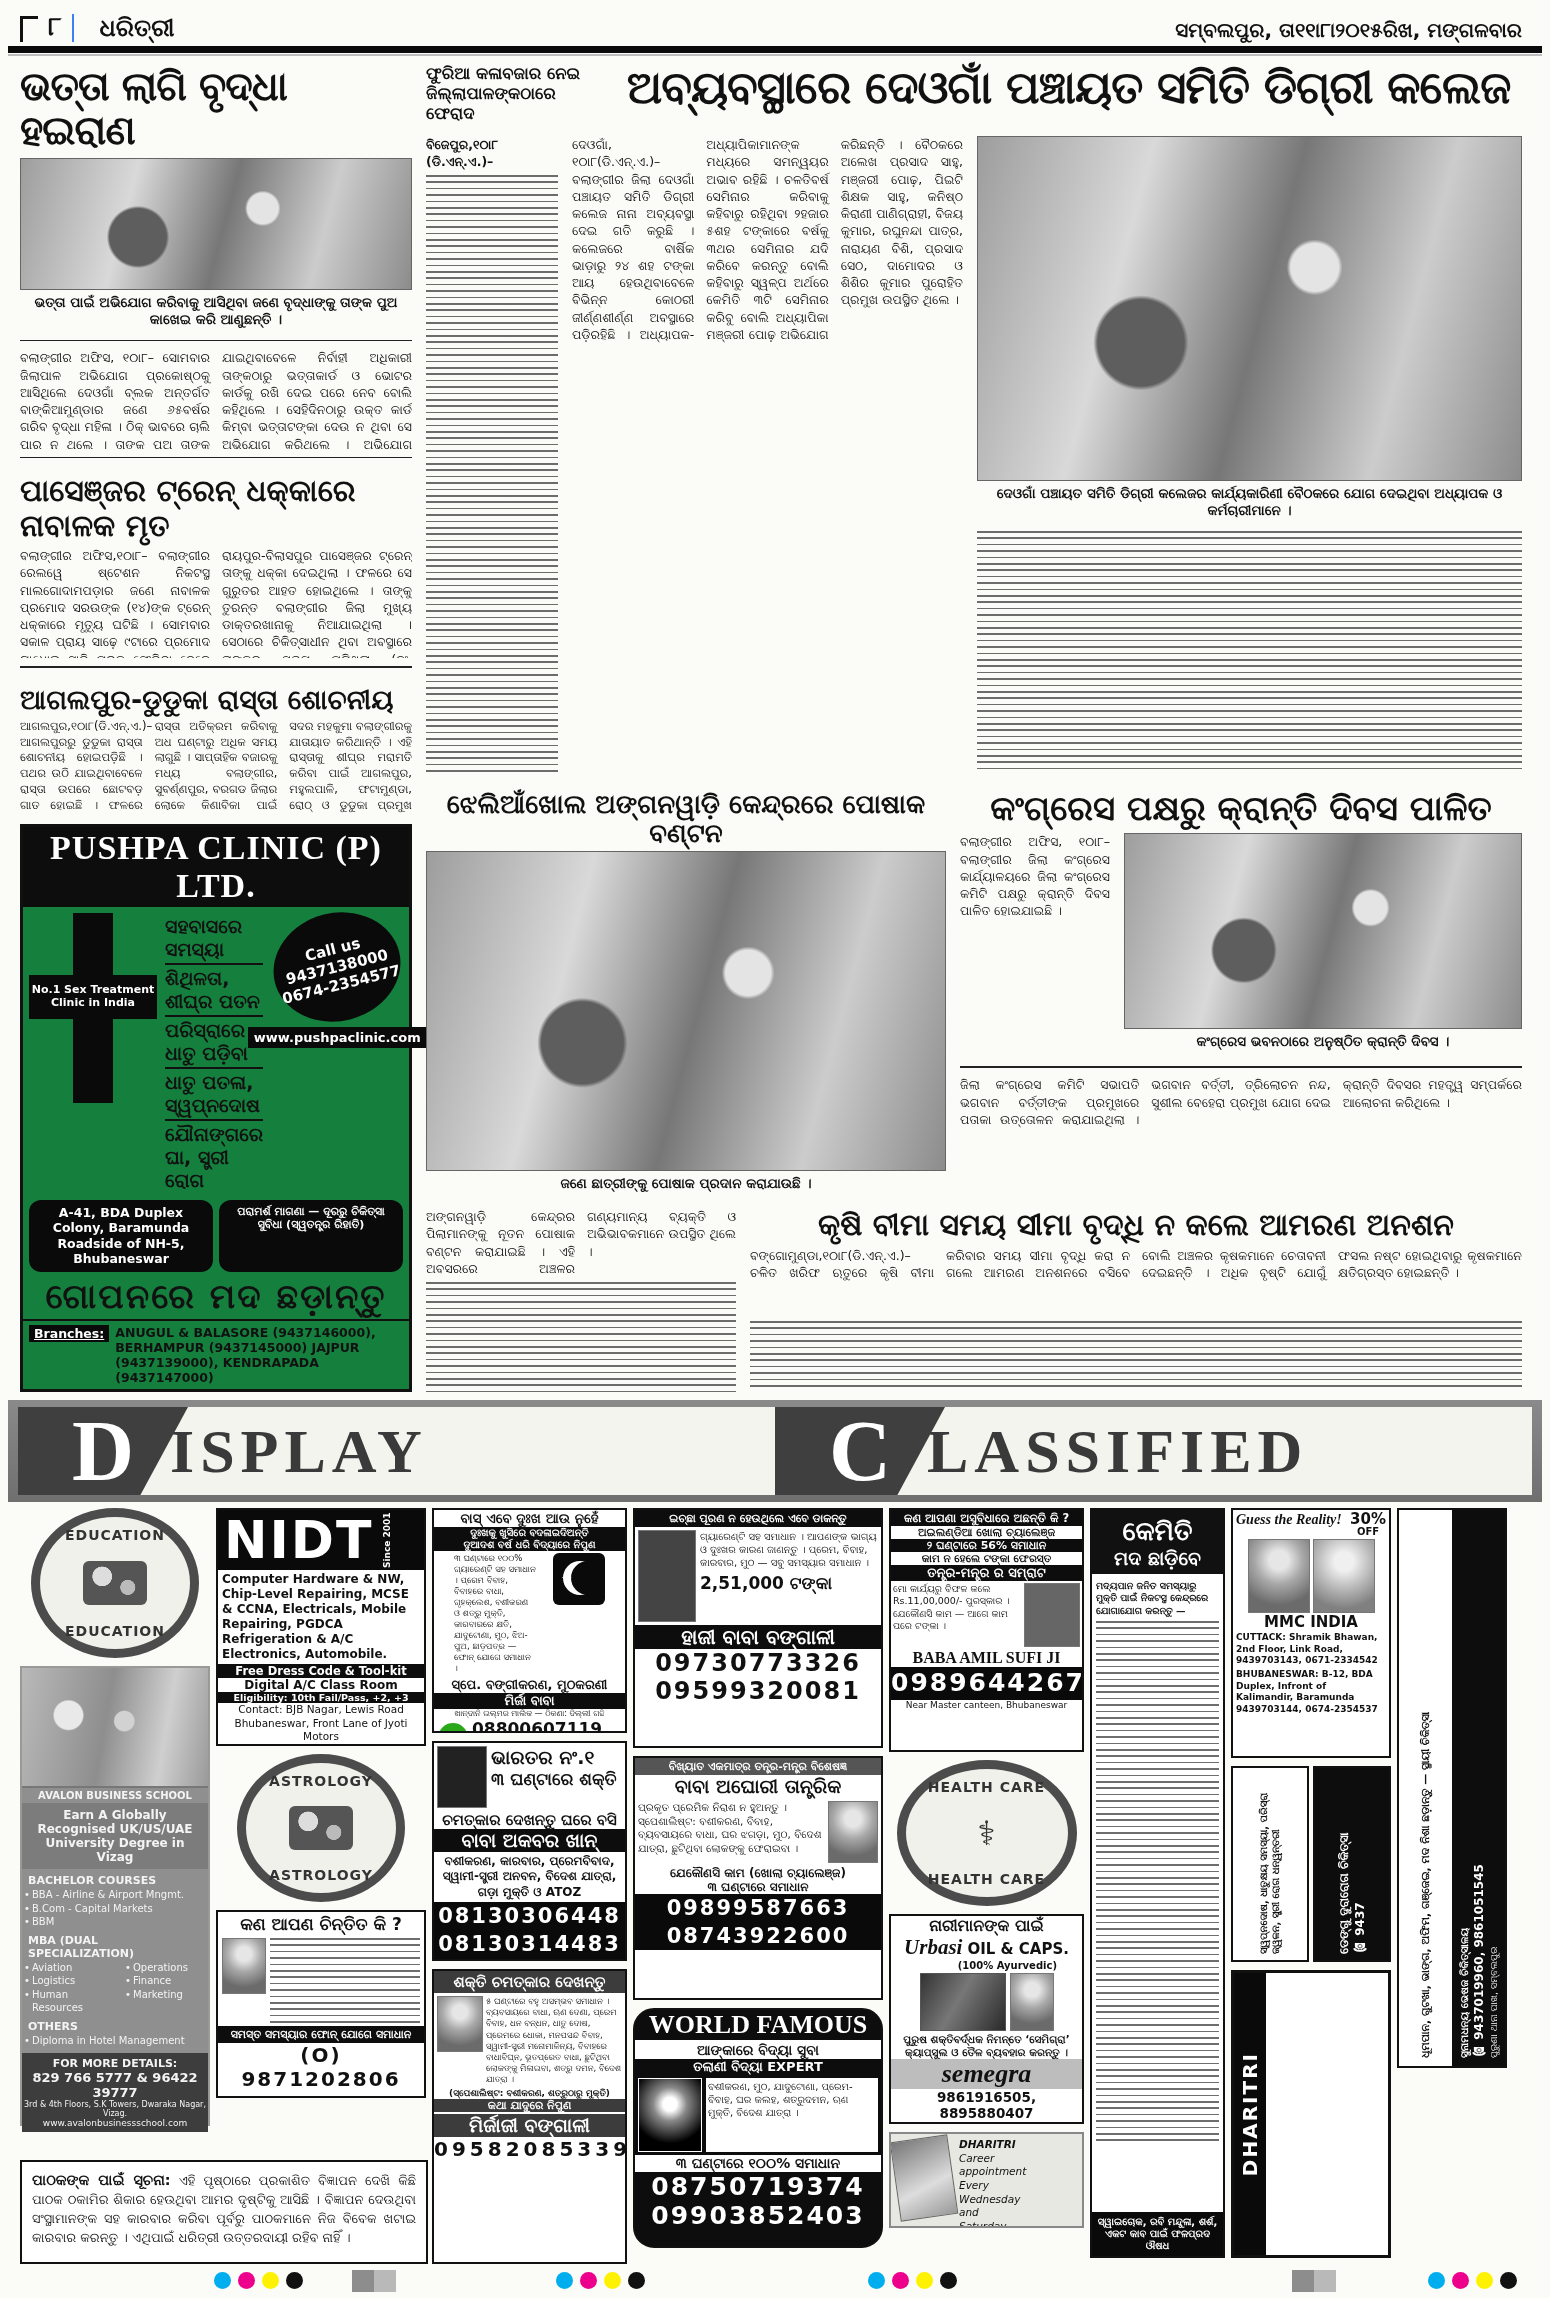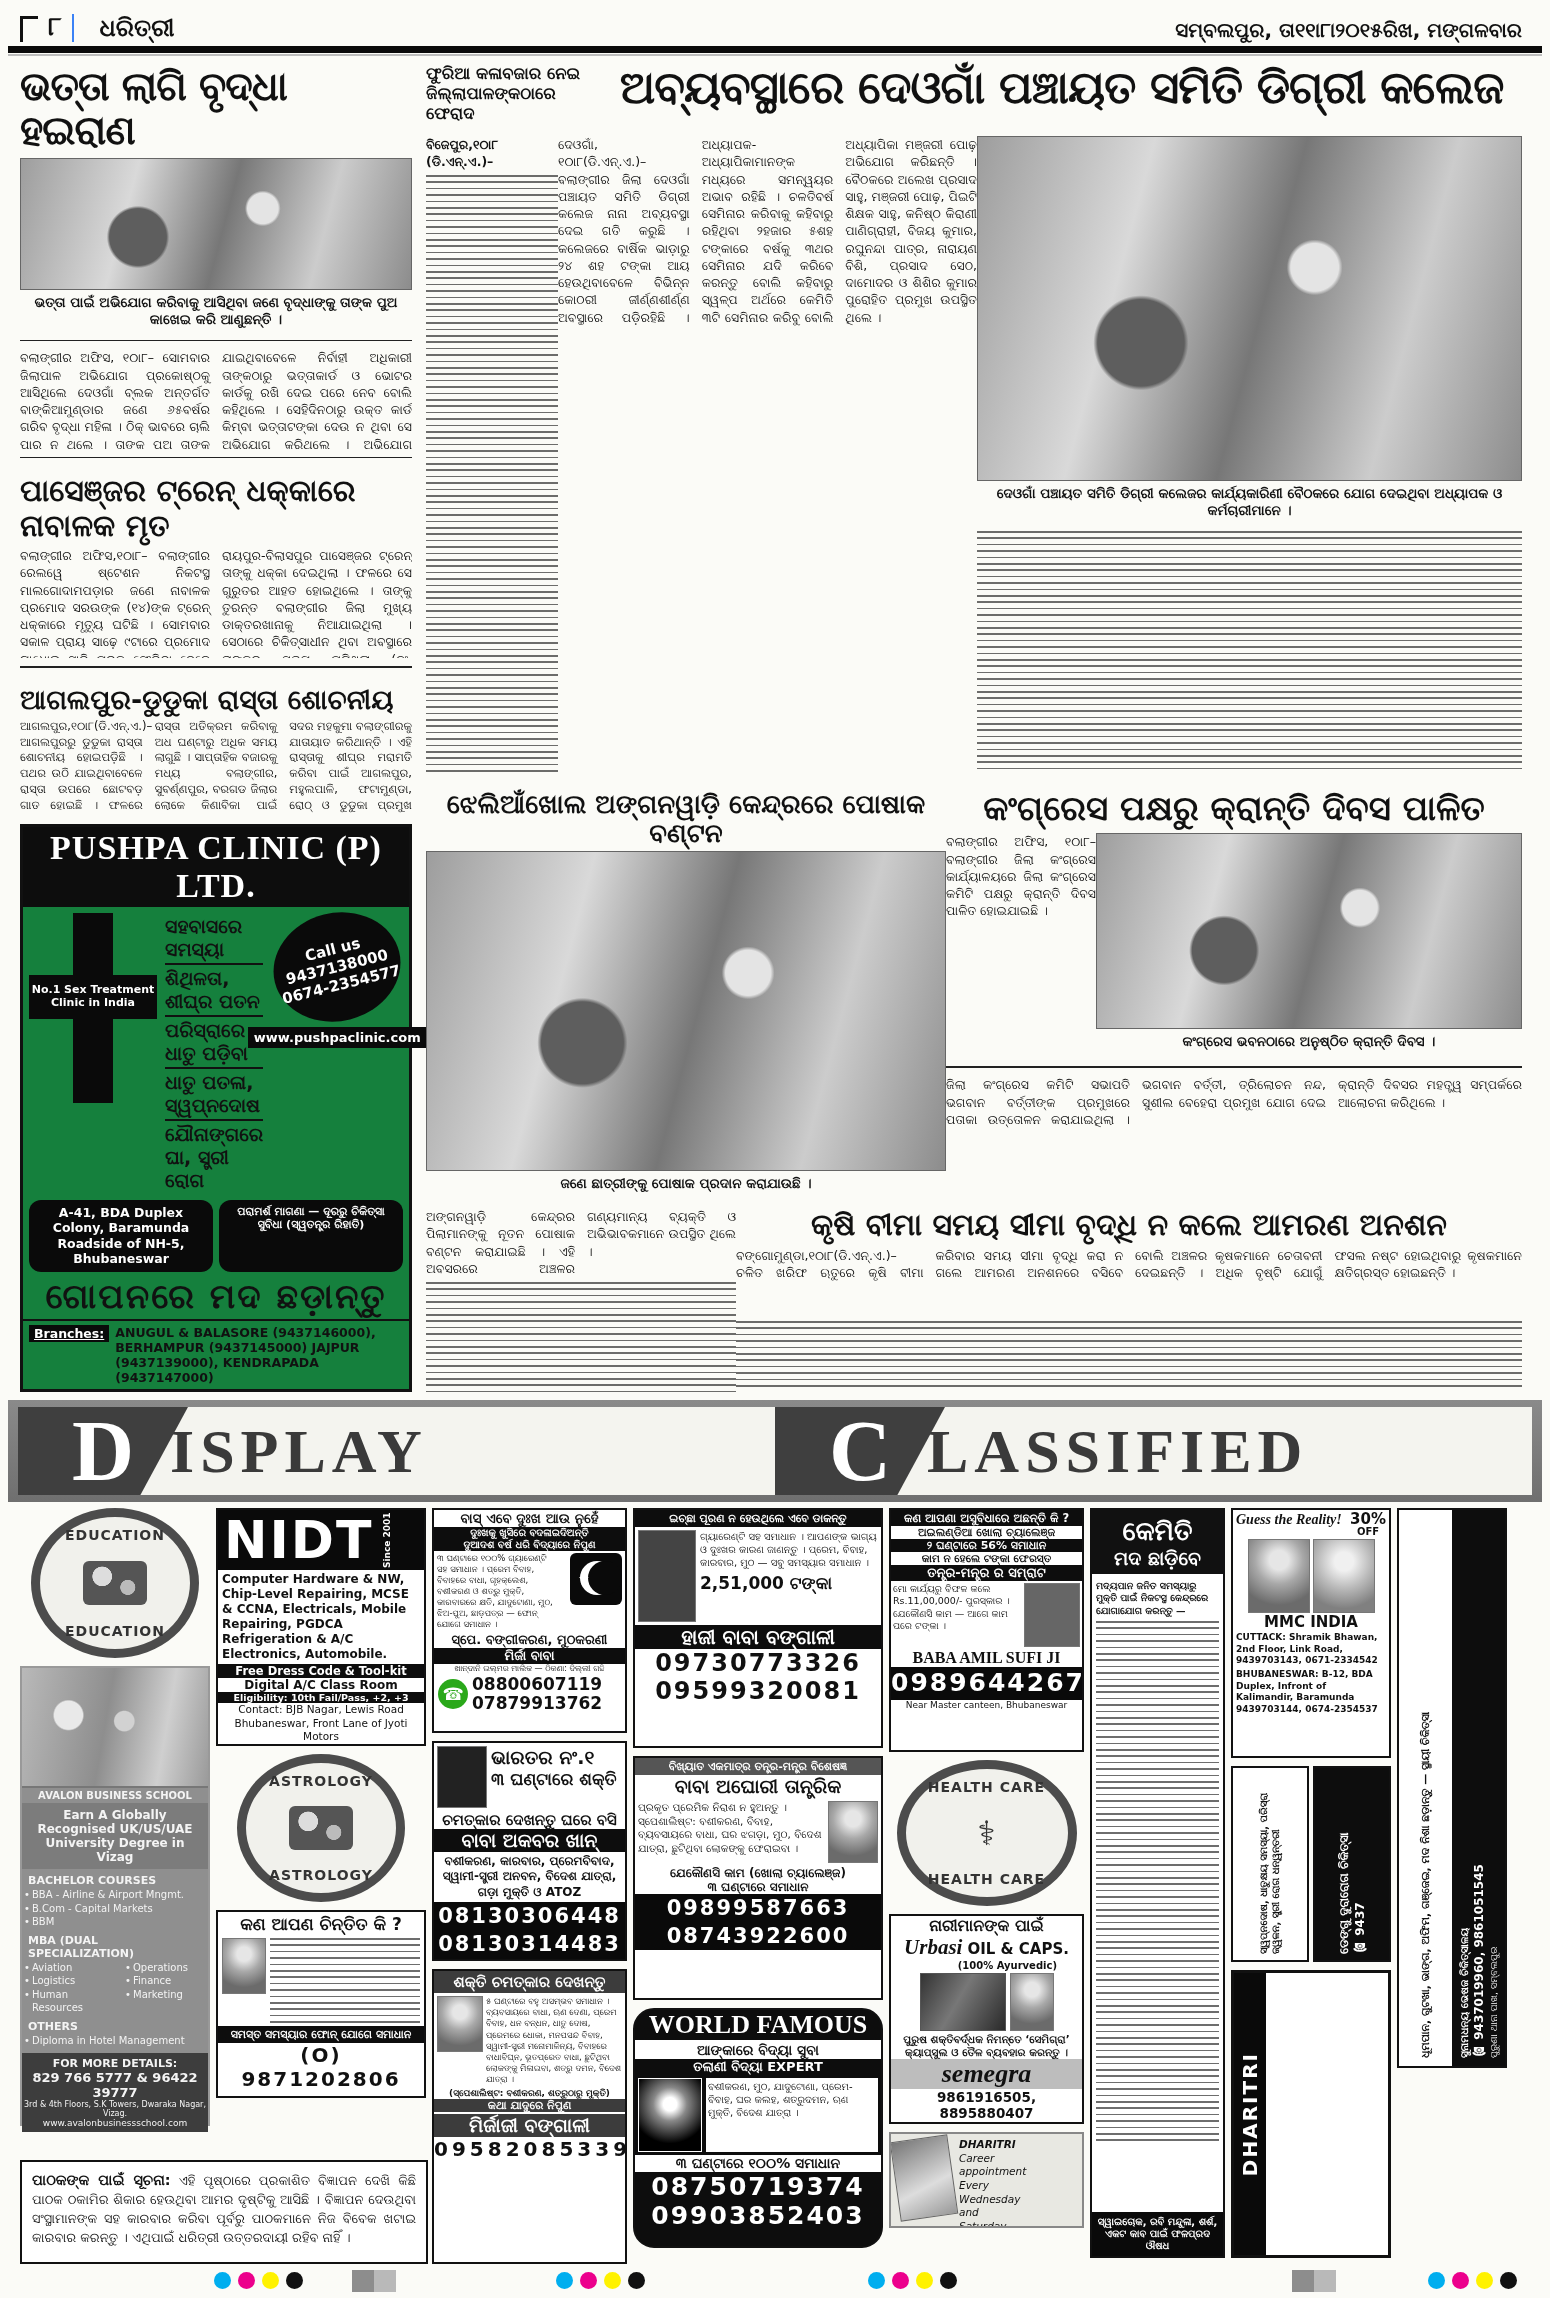--- a/index.html
+++ b/index.html
@@ -40,21 +40,21 @@
   .body-txt{ font-size:12.5px; line-height:1.38; text-align:justify; overflow:hidden; }
   .c2{ column-count:2; column-gap:12px; }
   .c3{ column-count:3; column-gap:12px; }
   .c4{ column-count:4; column-gap:12px; }
   .fill{ background:repeating-linear-gradient(to bottom, rgba(20,20,20,.62) 0 1.6px, transparent 1.6px 6.4px); }
   .hr{ height:2px; background:#222; margin:8px 0; }
 
   .kicker{ width:175px; flex:none; padding-right:8px; }
   .kicker-hl{ font-size:16.5px; font-weight:bold; line-height:1.2; }
 
-  .row{ display:flex; }
+  .row{ display:flex; gap:14px; }
 
   
   .pushpa{ border:3px solid #111; margin-top:10px; background:#15803d; }
   .pushpa-title{ background:#0d0d0d; color:#fff; font-family:"Liberation Serif",serif;
      font-size:34px; font-weight:bold; text-align:center; padding:2px 0; letter-spacing:1px; }
   .pushpa-mid{ display:flex; padding:6px; gap:8px; }
   .pushpa-crossbox{ width:128px; flex:none; position:relative; height:190px; }
   .cross-v{ position:absolute; left:44px; top:0; width:40px; height:190px; background:#0a0a0a; }
   .cross-h{ position:absolute; left:0; top:62px; width:128px; height:44px; background:#0a0a0a; }
   .cross-label{ position:absolute; left:2px; top:70px; width:124px; color:#fff; font-size:11px;
@@ -330,21 +330,21 @@
         <div class="band-dark" style="font-size:11px;padding:2px;">ସମସ୍ତ ସମସ୍ୟାର ଫୋନ୍ ଯୋଗେ ସମାଧାନ</div>
         <div class="phone-plain">(O) 9871202806</div>
       </div>
     </div>
 
     <div class="ccol" style="width:195px;">
       <div class="ad" style="height:240px;">
         <div style="font-size:13.5px;font-weight:bold;text-align:center;">ବାସ୍ ଏବେ ଦୁଃଖ ଆଉ ନୁହେଁ</div>
         <div class="band-dark" style="font-size:10px;">ଦୁଃଖକୁ ଖୁସିରେ ବଦଳାଇଦିଅନ୍ତି</div>
         <div class="band-dark" style="font-size:10px;">ଦୁଆଦଶ ବର୍ଷ ଧରି ବିଦ୍ୟାରେ ନିପୁଣ</div>
-        <div style="display:flex;padding:2px 3px;gap:17px;">
+        <div style="display:flex;padding:2px 20px;gap:17px;">
           <div class="small" style="flex:1;font-size:8.5px;">୩ ଘଣ୍ଟାରେ ୧୦୦% ଗ୍ୟାରେଣ୍ଟି ସହ ସମାଧାନ । ପ୍ରେମ ବିବାହ, ବିବାହରେ ବାଧା, ଗୃହକ୍ଲେଶ, ବଶୀକରଣ ଓ ଶତ୍ରୁ ମୁକ୍ତି, କାରବାରରେ କ୍ଷତି, ଯାଦୁଟୋଣା, ମୁଠ, ଝିଅ-ପୁଅ, ଛାଡ଼ପତ୍ର — ଫୋନ୍ ଯୋଗେ ସମାଧାନ ।</div>
           <div style="width:52px;height:52px;background:#0a0a0a;border-radius:6px;position:relative;flex:none;">
             <div style="position:absolute;left:10px;top:8px;width:34px;height:34px;border-radius:50%;background:#fff;"></div>
             <div style="position:absolute;left:18px;top:8px;width:34px;height:34px;border-radius:50%;background:#0a0a0a;"></div>
             <div style="position:absolute;left:8px;top:18px;color:#fff;font-size:13px;">★</div>
           </div>
         </div>
         <div style="font-size:13px;font-weight:bold;text-align:center;">ସ୍ପେ. ବଙ୍ଗୀକରଣ, ମୁଠକରଣୀ</div>
         <div class="band-dark" style="font-size:13px;">ମିର୍ଜା ବାବା</div>
         <div style="font-size:8px;text-align:center;">ଖାନ୍‌ଦାନି ଇଲ୍ମର ମାଲିକ — ଠିକଣା: ଦିଲ୍ଲୀ ଗଦ୍ଦି</div>

